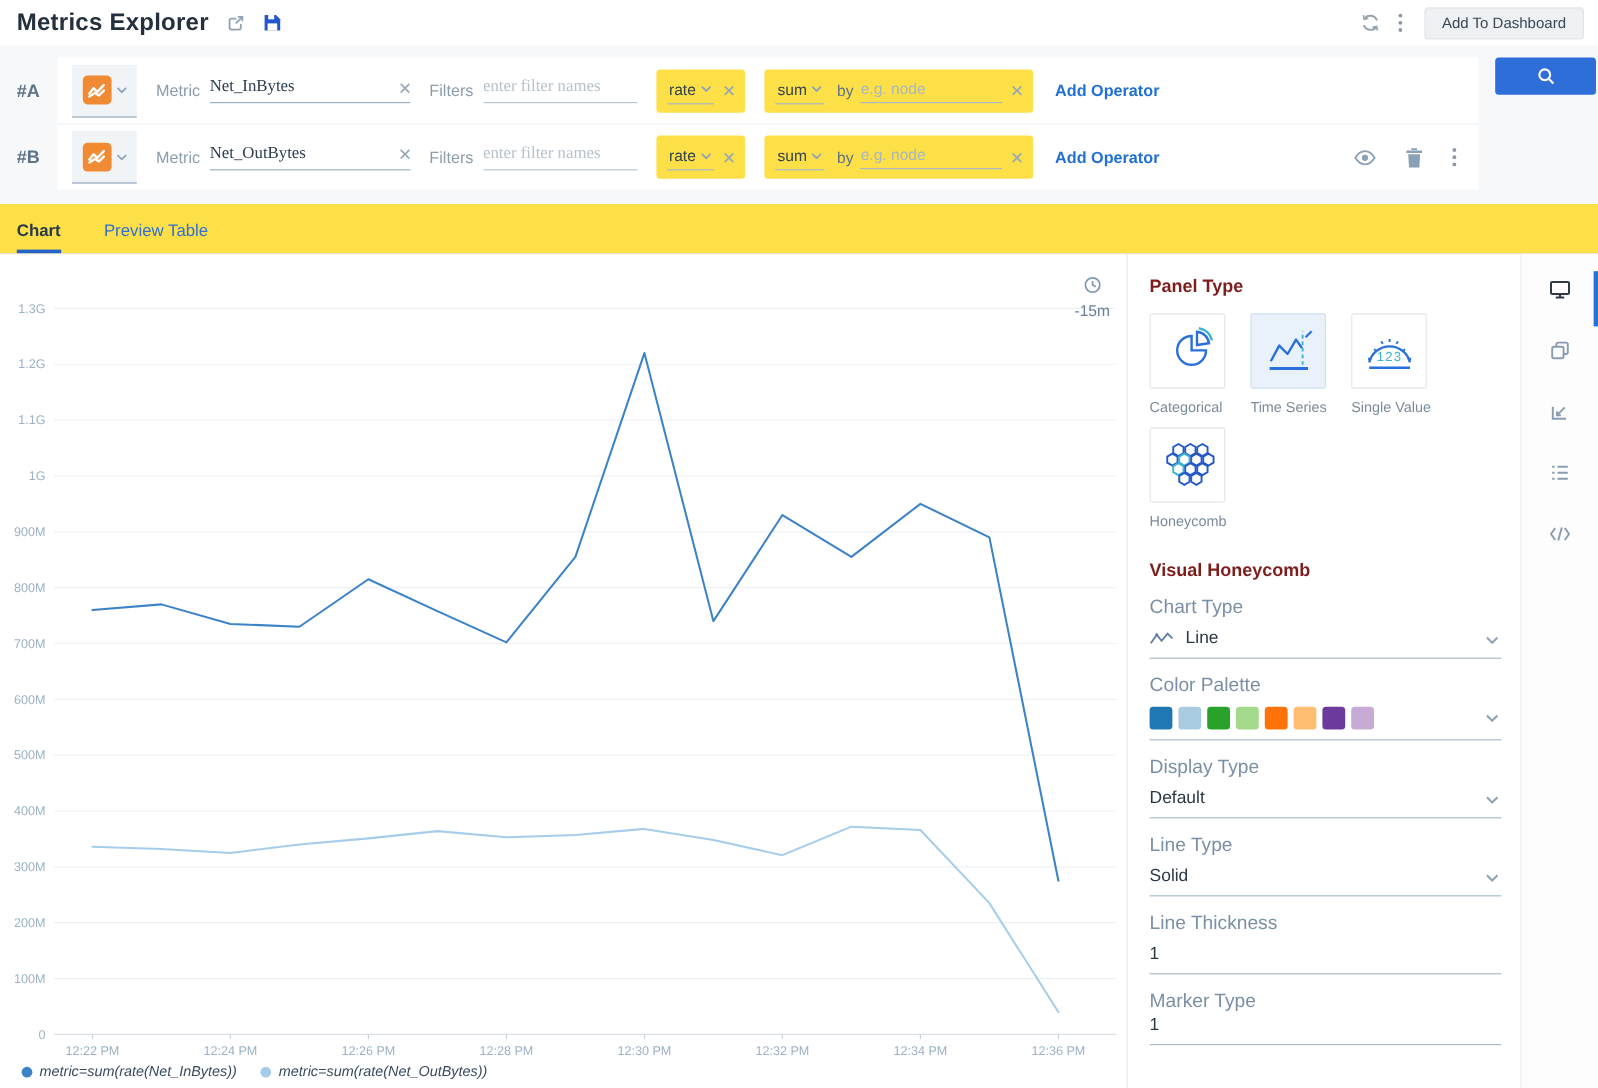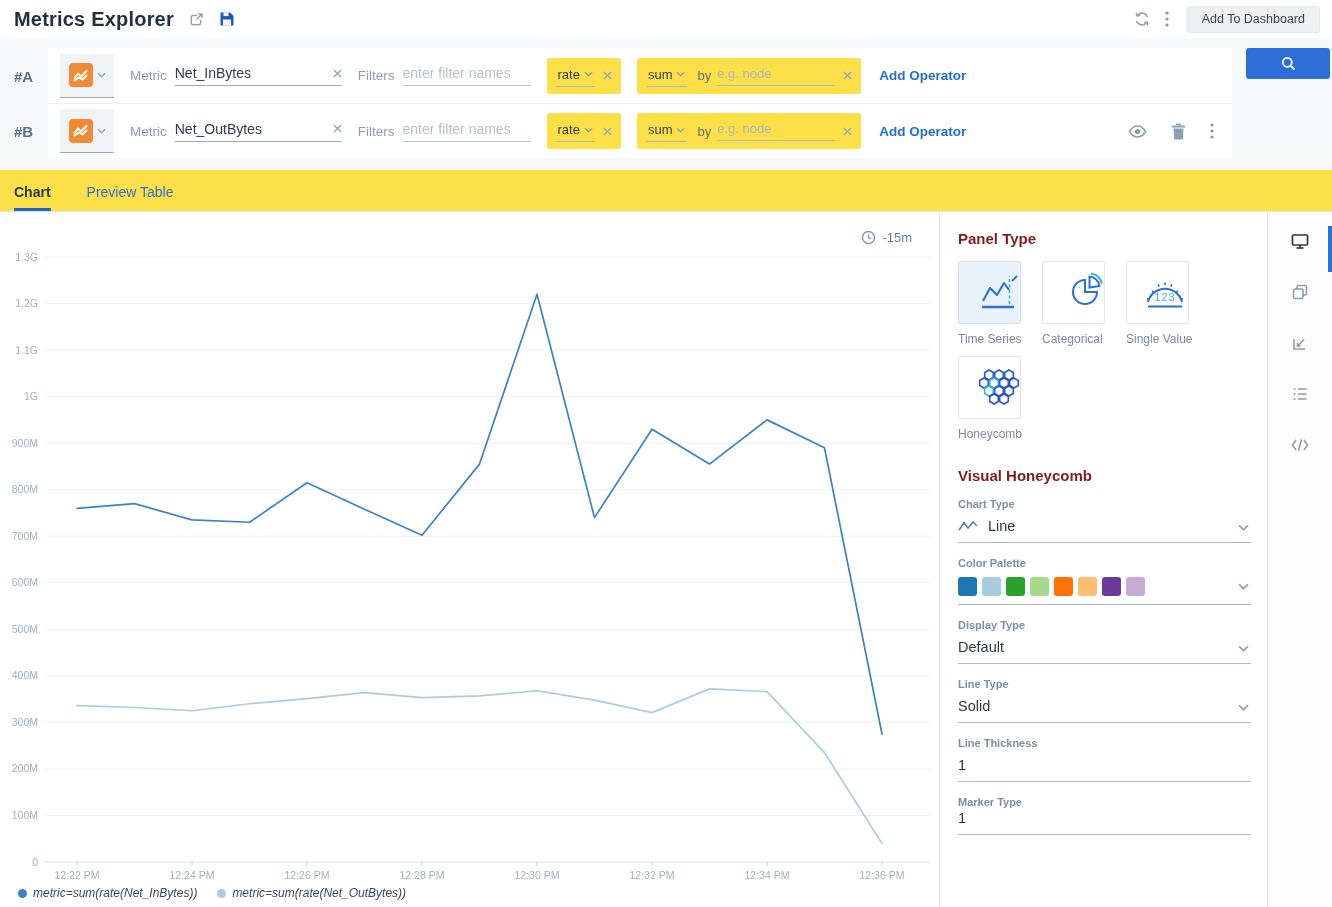--- a/index.html
+++ b/index.html
@@ -24,21 +24,21 @@
     font-size:15px; font-weight:700; color:#5d7389; }
   .type-cell { width:54px; height:44px; background:#f1f4f7; border-bottom:1px solid #97aabc;
     display:flex; align-items:center; justify-content:center; gap:4px; cursor:pointer; }
   .metric-badge { width:24px; height:24px; background:#f08b33; border-radius:4px;
     display:flex; align-items:center; justify-content:center; }
   .chev { width:9px; height:6px; fill:none; stroke:#8fa3b8; stroke-width:1.6; }
   .xic  { width:9px; height:9px; fill:none; stroke:#97a8b8; stroke-width:1.6; cursor:pointer; }
   .flabel { font-size:13.5px; color:#8d9dac; margin:0 8px 0 16px; }
   .uwrap { display:flex; align-items:center; border-bottom:1px solid #9db0c2; padding-bottom:4px; }
   .uwrap input { border:none; outline:none; background:transparent; font-size:14px; color:#2b3d4f;
-    font-family:Liberation Sans, sans-serif; }
+    font-family:Liberation Serif, serif; }
   .uwrap input::placeholder { color:#b6c2cc; }
   .metric-input { width:158px; }
   .filter-input { width:128px; }
   .chip { background:#fde047; border-radius:3px; height:36px; display:flex; align-items:center;
     padding:0 9px; margin-left:16px; font-size:13px; color:#33424f; }
   .chip .op { border-bottom:1px solid #a9b8c6; padding:2px 2px 4px 2px; display:flex; align-items:center; gap:4px; cursor:pointer; }
   .chip .by { color:#5f7183; margin:0 6px 0 10px; }
   .chip input { border:none; outline:none; background:transparent; width:118px; font-size:13px;
     border-bottom:1px solid #a9b8c6; padding-bottom:4px; color:#33424f; font-family:"Liberation Sans",sans-serif;}
   .chip input::placeholder { color:#a8b6c2; }
@@ -52,38 +52,38 @@
   
   .tab-bar { height:42px; border-bottom:1px solid #dfe5ea; display:flex; align-items:flex-end;
     padding-left:14px; gap:36px; background:#fde047; }
   .tab { font-size:14px; padding-bottom:11px; cursor:pointer; color:#2f6fd3; }
   .tab.active { color:#2b3a49; font-weight:700; border-bottom:3px solid #2563c9; padding-bottom:8px; }
 
   
   .main { display:flex; height:695px; background:#fff; }
   .chart-card { width:940px; flex:none; position:relative; border-right:1px solid #e6ebef; }
   svg text { font-family:"Liberation Sans",sans-serif; }
-  .time-indicator { position:absolute; top:18px; right:27px; display:flex; align-items:center; gap:6px;
-    color:#64809d; font-size:13px; }
+  .time-indicator { position:absolute; top:18px; right:14px; display:flex; align-items:center; gap:6px;
+    color:#64809d; font-size:13px;flex-direction:column; }
   .legend { position:absolute; bottom:7px; left:18px; display:flex; gap:20px; font-size:12px; color:#374a5e; }
   .legend-item { display:flex; align-items:center; gap:6px; cursor:pointer;font-style:italic; }
   .legend-dot { width:9px; height:9px; border-radius:50%; }
 
   
   .settings { width:328px; flex:none; padding:18px 16px 0 18px; border-right:1px solid #e6ebef; }
   .panel-heading { font-size:15px; font-weight:700; color:#7f1d1d; margin-bottom:14px; }
   .panel-grid { display:grid; grid-template-columns:repeat(3,84px); row-gap:10px; }
   .panel-opt { display:flex; flex-direction:column; align-items:flex-start; cursor:pointer; }
   .panel-card { width:63px; height:63px; border:1px solid #e2e7ec; border-radius:2px; background:#fff;
-    display:flex; align-items:center; justify-content:flex-end; }
+    display:flex; align-items:center; justify-content:center; }
   .panel-opt.selected .panel-card { background:#e9f1fa; border-color:#cfdfF0; }
   .panel-label { font-size:12px; color:#7c8b9b; margin-top:8px; }
   .vs-heading { margin-top:26px; margin-bottom:4px; }
   .field { margin-top:14px; }
-  .field-label { font-size:11px; color:#7b8fa5; margin-bottom:8px;font-weight:bold; }
+  .field-label { font-size:16px; color:#7b8fa5; margin-bottom:8px; }
   .field-value { font-size:14.5px; color:#2a3745; border-bottom:1px solid #a9bccd; padding-bottom:8px;
     display:flex; align-items:center; position:relative; cursor:pointer; min-height:24px; }
   .field-value .chev { position:absolute; right:2px; top:6px; width:11px; height:7px; }
   .field-value.no-select { cursor:text; }
   .swatches { display:flex; gap:5px; }
   .swatch { width:19px; height:19px; border-radius:3px; }
   .tight .field-label { margin-bottom:2px; }
 
   
   .rail { flex:1; position:relative; display:flex; flex-direction:column; align-items:center;
@@ -327,40 +327,40 @@
       <span class="legend-item">
         <span class="legend-dot" style="background: rgb(165, 205, 234);"></span>
         <span>metric=sum(rate(Net_OutBytes))</span>
       </span>
     </div>
   </div>
 
   <div class="settings">
     <div class="panel-heading">Panel Type</div>
     <div class="panel-grid">
+      <div class="panel-opt">
+        <div class="panel-card">
+          <svg width="44" height="44" viewBox="0 0 44 44" fill="none" stroke="#2a6fdb" stroke-width="2">
+            <path d="M25 9 A12 12 0 1 0 37 21 L25 21 Z"></path>
+            <path d="M29.5 5.5 A11 11 0 0 1 39.5 15 L29.5 16.5 Z"></path>
+            <path d="M31 2.5 A13.5 13.5 0 0 1 42 12.5" stroke="#3bb3cf"></path>
+          </svg>
+        </div>
+        <span class="panel-label">Categorical</span>
+      </div>
       <div class="panel-opt selected">
         <div class="panel-card">
           <svg width="44" height="44" viewBox="0 0 44 44" fill="none">
             <path d="M6 36 H38" stroke="#2a6fdb" stroke-width="2.5"></path>
             <polyline points="7,30 14,17 21,24 28,12 33,19" stroke="#2a6fdb" stroke-width="2" stroke-linejoin="round"></polyline>
             <path d="M33.5 33 V5" stroke="#3bb3cf" stroke-width="1.6" stroke-dasharray="3 2.5"></path>
             <path d="M36 10 L41 5" stroke="#2a6fdb" stroke-width="1.8"></path>
           </svg>
         </div>
         <span class="panel-label">Time Series</span>
-      </div>
-      <div class="panel-opt">
-        <div class="panel-card">
-          <svg width="44" height="44" viewBox="0 0 44 44" fill="none" stroke="#2a6fdb" stroke-width="2">
-            <path d="M25 9 A12 12 0 1 0 37 21 L25 21 Z"></path>
-            <path d="M29.5 5.5 A11 11 0 0 1 39.5 15 L29.5 16.5 Z"></path>
-            <path d="M31 2.5 A13.5 13.5 0 0 1 42 12.5" stroke="#3bb3cf"></path>
-          </svg>
-        </div>
-        <span class="panel-label">Categorical</span>
       </div>
       <div class="panel-opt">
         <div class="panel-card">
           <svg width="46" height="44" viewBox="0 0 46 44" fill="none">
             <path d="M6 31 A17.5 17.5 0 0 1 40 31" stroke="#2a6fdb" stroke-width="2"></path>
             <path d="M6 35.5 H40" stroke="#2a6fdb" stroke-width="2.2"></path>
             <path d="M10 20 l2 1.4 M16 13.5 l1.4 2 M23 11.5 v2.4 M30 13.5 l-1.4 2 M36 20 l-2 1.4" stroke="#2a6fdb" stroke-width="1.6"></path>
             <path d="M5 28 h3 M38 28 h3" stroke="#2a6fdb" stroke-width="1.6"></path>
             <text x="23" y="30" text-anchor="middle" font-size="11" letter-spacing="1" fill="#3bb3cf">123</text>
           </svg>

